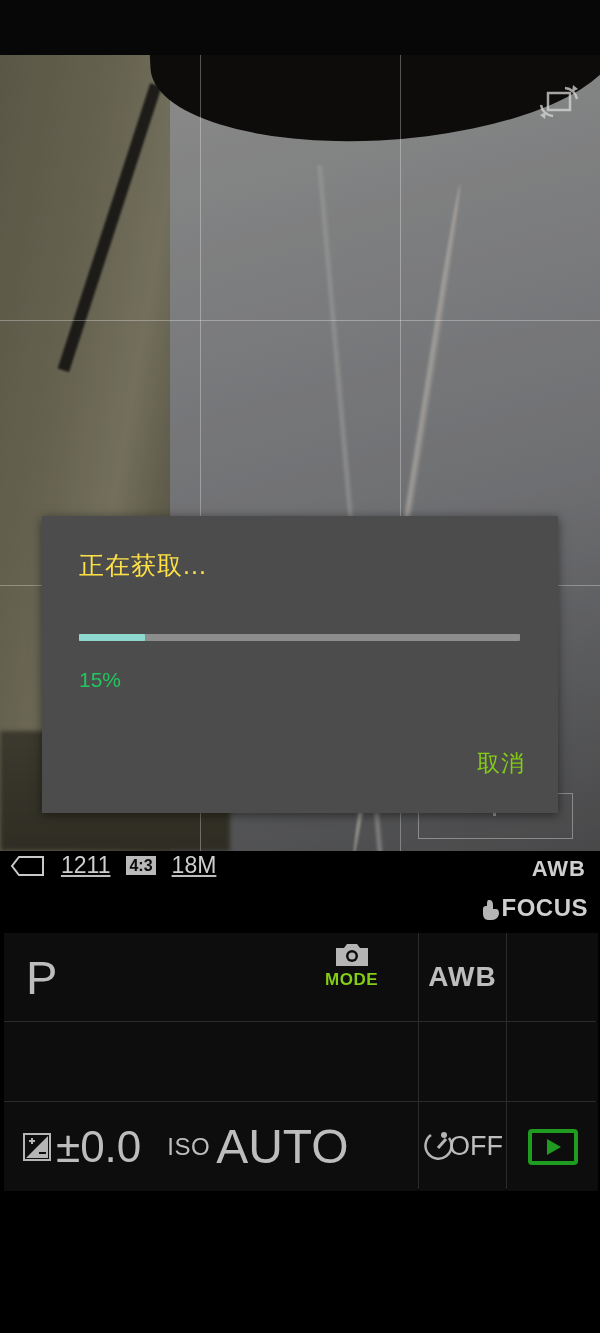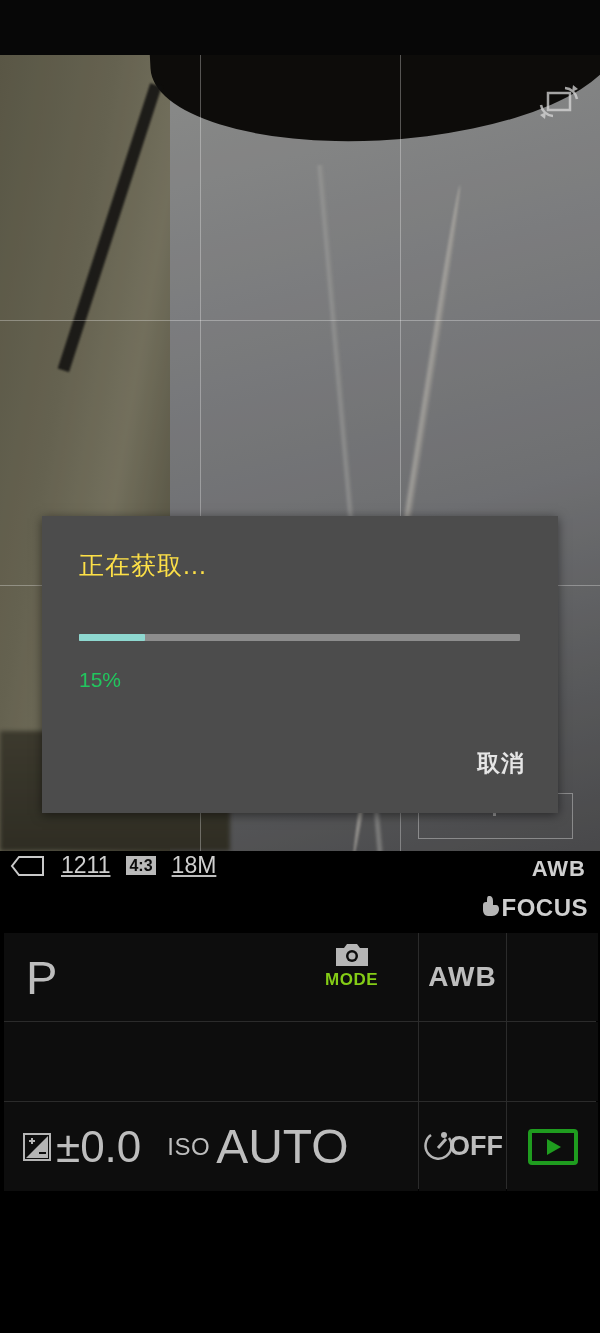--- a/index.html
+++ b/index.html
@@ -86,35 +86,35 @@
     font-size:25px; color:#fde047; letter-spacing:1px;
   }
   .dlg-track {
     position:absolute; left:37px; top:118px; width:441px; height:7px;
     background:#8d8d8d; border-radius:1px;
   }
   .dlg-fill { position:absolute; left:0; top:0; height:100%; background:#8ed8d0; border-radius:1px; }
   .dlg-pct { position:absolute; left:37px; top:138px; font-size:21px; color:#22c55e;margin-top:14px; }
   .dlg-cancel {
     position:absolute; right:33px; top:232px;
-    font-size:23px; color:#e5e5e5; letter-spacing:1px; cursor:pointer;font-weight:bold;
+    font-size:23px; color:#84cc16; letter-spacing:1px; cursor:pointer;
   }
 
   
   .statusbar { position:absolute; left:0; top:851px; width:600px; height:80px; background:#000; }
   .st-row1 { position:absolute; left:10px; top:1px; display:flex; align-items:center; gap:16px;text-decoration:underline; }
   .shots-icon { width:35px; height:22px; }
   .st-count { font-size:23px; color:#cfcfcf; }
   .ratio-badge {
     background:#b9b9b9; color:#0a0a0a; font-size:16px; font-weight:bold;
     padding:1px 3px; letter-spacing:0px; line-height:17px;
   }
   .st-mp { font-size:23px; color:#cfcfcf; }
   .st-awb { position:absolute; right:14px; top:5px; font-size:22px; color:#cfcfcf; font-weight:bold; letter-spacing:1px; }
-  .st-focus { position:absolute; right:12px; top:43px; display:flex; align-items:flex-start; gap:2px; }
+  .st-focus { position:absolute; right:12px; top:43px; display:flex; align-items:flex-end; gap:2px; }
   .hand-icon { width:20px; height:24px; }
   .focus-label { font-size:24px; color:#cfcfcf; font-weight:bold; letter-spacing:0.5px; }
 
   
   .ctrlgrid {
     position:absolute; left:4px; top:933px; width:592px; height:256px;
     display:grid; grid-template-columns:414px 87px 91px; grid-template-rows:88px 79px 89px;
     gap:1px; background:#2b2b2b;
   }
   .cell { background:#0d0d0d; position:relative; }
@@ -129,21 +129,21 @@
   .awb-text { font-size:28px; color:#bdbdbd; font-weight:bold; letter-spacing:1px; }
 
   .cell-exp { display:flex; align-items:center; }
   .exp-icon { width:30px; height:30px; margin-left:18px; }
   .exp-val { font-size:44px; color:#bdbdbd; font-weight:300; margin-left:4px; line-height:1; }
   .iso-label { font-size:24px; color:#bdbdbd; margin-left:26px; letter-spacing:.5px; }
   .iso-val { font-size:48px; color:#bdbdbd; font-weight:300; margin-left:6px; line-height:1; }
 
   .cell-timer { display:flex; align-items:center; justify-content:center; }
   .timer-icon { width:33px; height:33px; }
-  .timer-off { font-size:27px; color:#bdbdbd; font-weight:bold; margin-left:-6px; }
+  .timer-off { font-size:27px; color:#bdbdbd; font-weight:normal; margin-left:-6px; }
 
   .cell-play { display:flex; align-items:center; justify-content:center; }
   .play-icon { width:52px; height:38px; }
 
   
   .bottombar { position:absolute; left:4px; top:1192px; width:592px; height:137px; background:#0d0d0d; }
   .menu-btn { position:absolute; left:46px; top:48px; font-size:26px; color:#9e9e9e; font-weight:bold; letter-spacing:1px; }
   .disp-btn { position:absolute; right:42px; top:48px; font-size:26px; color:#9e9e9e; font-weight:bold; letter-spacing:1px; }
   .shutter {
     position:absolute; left:252px; top:23px; width:98px; height:98px;

